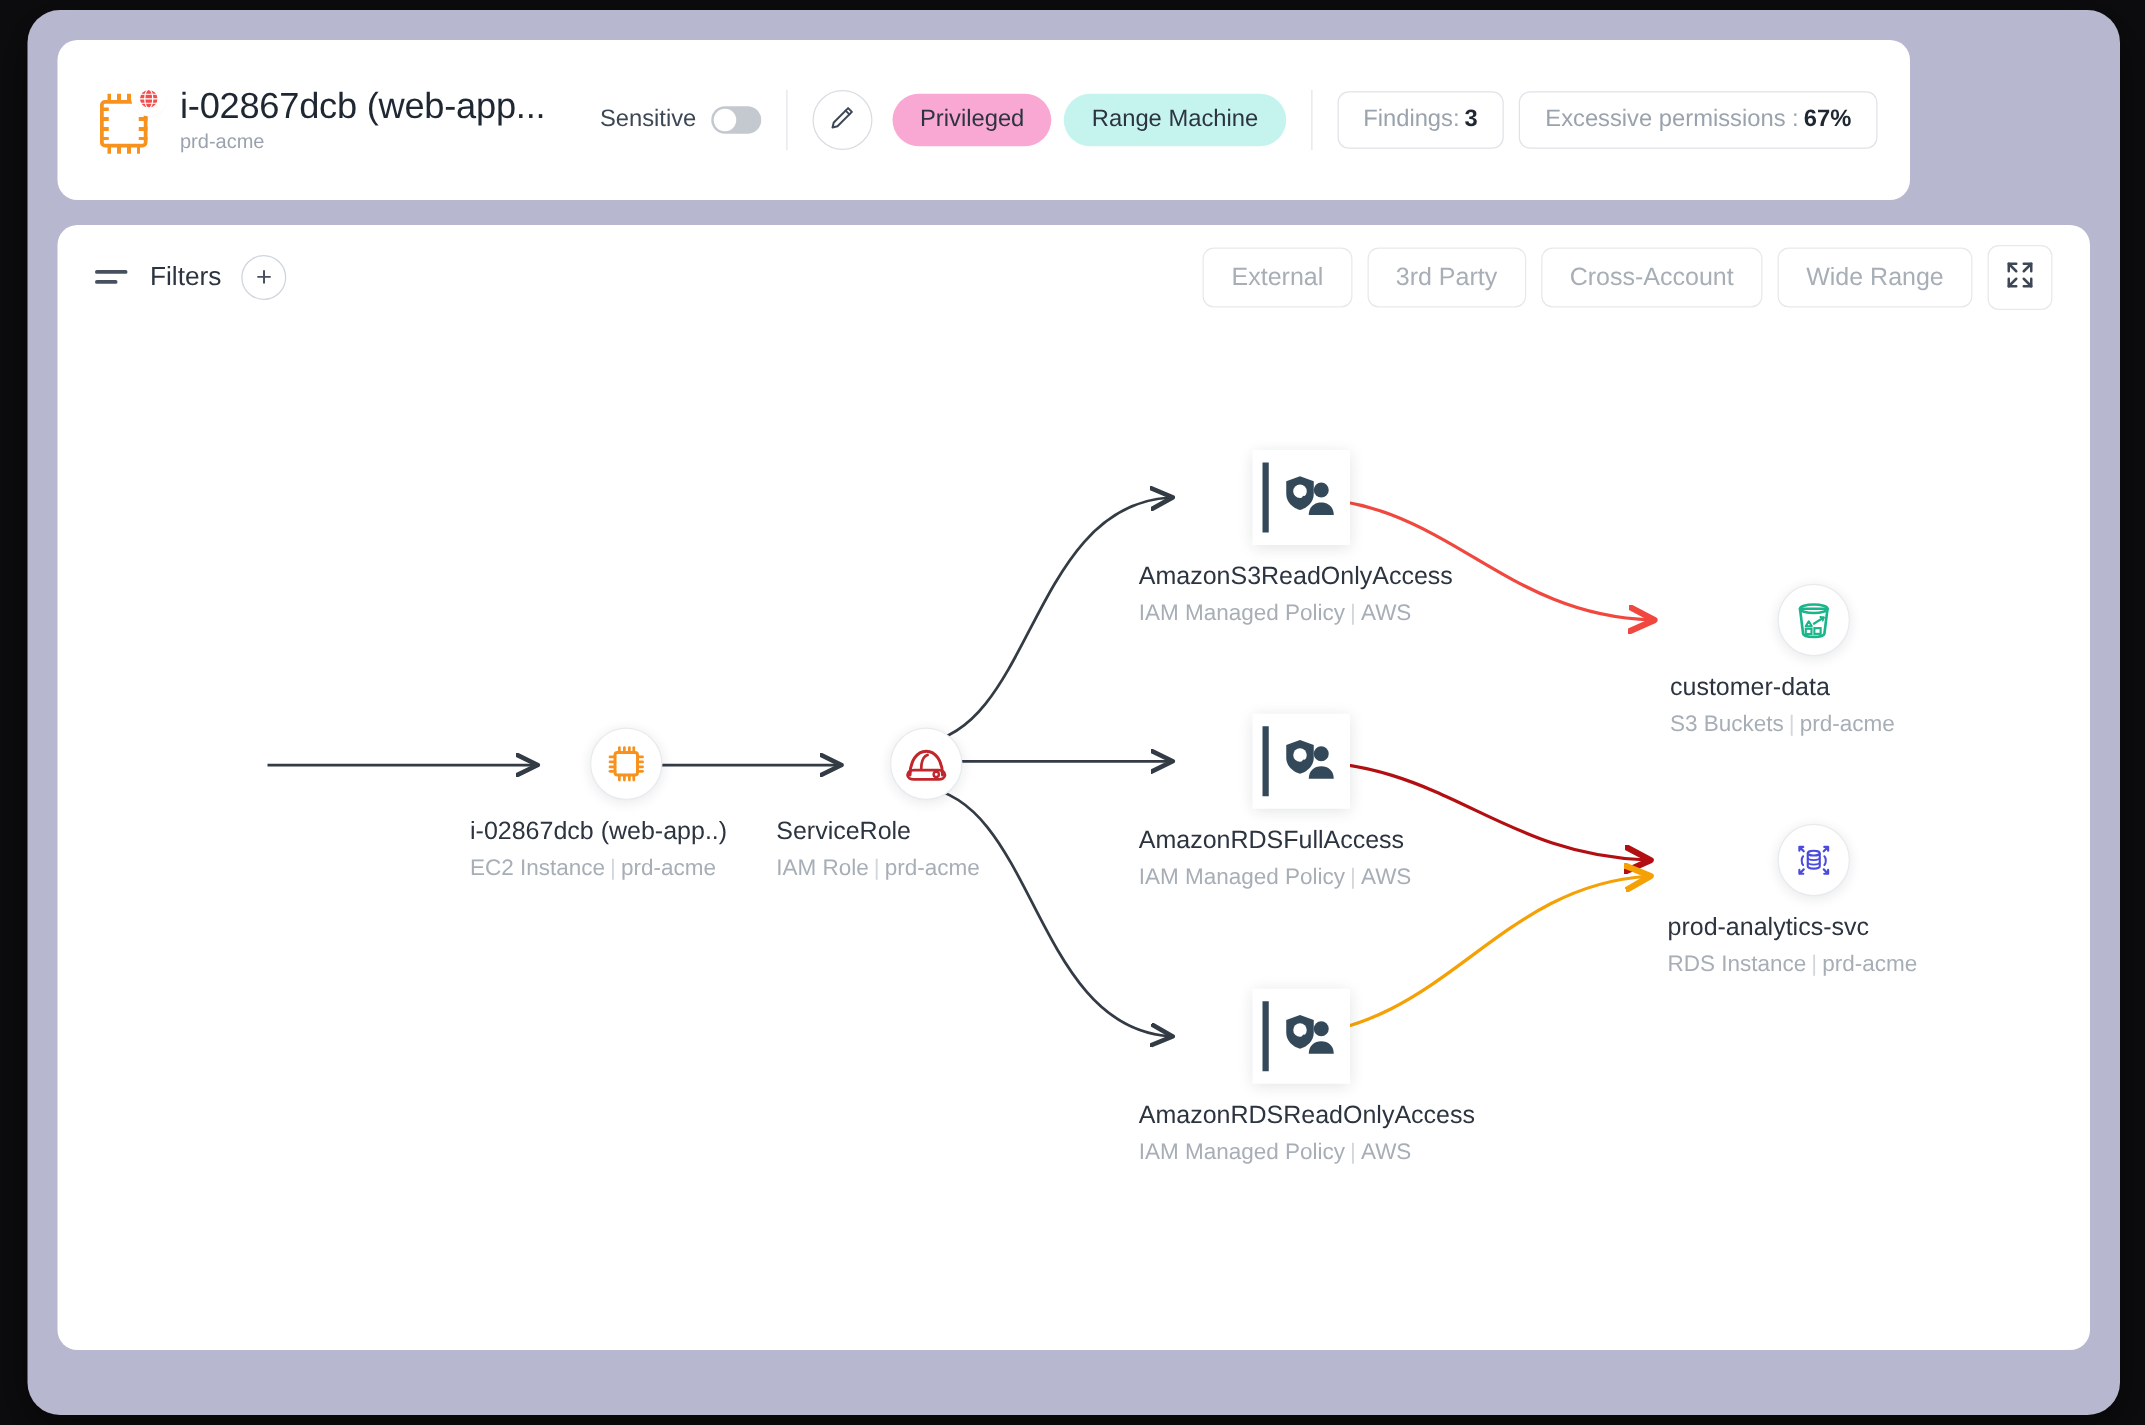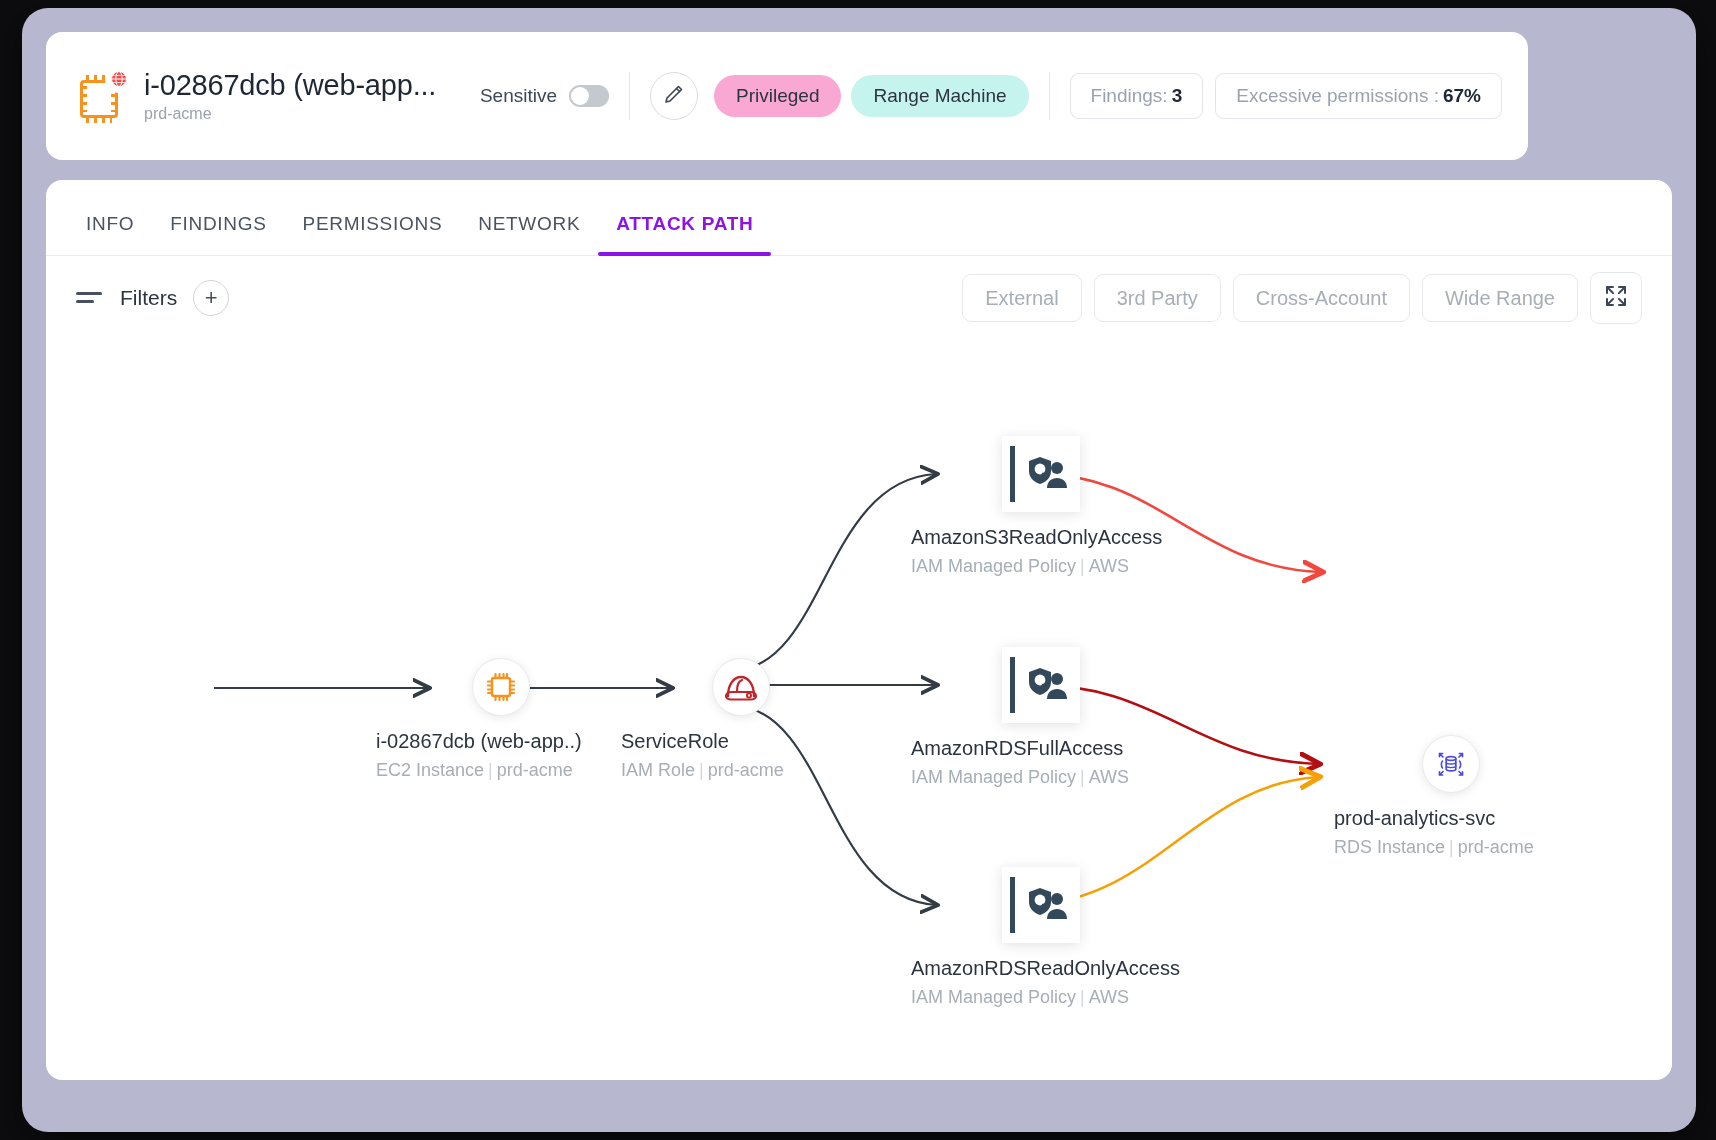--- a/index.html
+++ b/index.html
@@ -239,27 +239,20 @@
         </div>
         <div class="boxchip">
           <span>Excessive permissions :</span>
           <b>67%</b>
         </div>
       </div>
     </div>
 
     <div class="main-card">
 
-      <div class="tabs">
-        <div class="tab">INFO</div>
-        <div class="tab">FINDINGS</div>
-        <div class="tab">PERMISSIONS</div>
-        <div class="tab">NETWORK</div>
-        <div class="tab active">ATTACK PATH</div>
-      </div>
 
       <div class="toolbar">
         <div class="filters-icon">
             <i></i>
             <i></i>
           </div>
         <div class="filters-label">Filters</div>
         <div class="plus-btn">+</div>
 
         <div class="tb-right">
@@ -406,20 +399,37 @@
               <circle cx="33" cy="14" r="6" fill="#33495a"></circle>
               <path d="M23,34 C23,27.5 27.5,24 33,24 C38.5,24 43,27.5 43,34 Z" fill="#33495a"></path>
             </svg>
           </div>
           <div class="nlabel">AmazonRDSReadOnlyAccess</div>
           <div class="nsub">
             <span>IAM Managed Policy</span><span class="sep">|</span><span>AWS</span>
           </div>
         </div>
 
+        <div class="node" style="left:1290px; top:203px; width:230px;">
+          <div class="ncircle">
+            <svg width="34" height="34" viewBox="0 0 34 34">
+              <path d="M6,8 L28,8 L25.5,28 C25.3,29.4 21.8,30.5 17,30.5 C12.2,30.5 8.7,29.4 8.5,28 Z" fill="none" stroke="#1ab58a" stroke-width="2.1" stroke-linejoin="round"></path>
+              <ellipse cx="17" cy="8" rx="11" ry="3.4" fill="none" stroke="#1ab58a" stroke-width="2.1"></ellipse>
+              <path d="M13,18 L15.4,22 L10.6,22 Z" fill="none" stroke="#1ab58a" stroke-width="1.7" stroke-linejoin="round"></path>
+              <rect x="10.6" y="24" width="4.6" height="4.2" fill="none" stroke="#1ab58a" stroke-width="1.7"></rect>
+              <rect x="17.5" y="23.5" width="5" height="4.6" fill="none" stroke="#1ab58a" stroke-width="1.7"></rect>
+              <path d="M17,20 L25,15" fill="none" stroke="#1ab58a" stroke-width="1.7" stroke-linecap="round"></path>
+              <path d="M25,15 L22.3,14.6 M25,15 L24.2,17.4" fill="none" stroke="#1ab58a" stroke-width="1.5" stroke-linecap="round"></path>
+            </svg>
+          </div>
+          <div class="nlabel">customer-data</div>
+          <div class="nsub">
+            <span>S3 Buckets</span><span class="sep">|</span><span>prd-acme</span>
+          </div>
+        </div>
 
         <div class="node" style="left:1288px; top:395px; width:234px;">
           <div class="ncircle">
             <svg width="34" height="34" viewBox="0 0 34 34">
               <ellipse cx="17" cy="11.5" rx="4.8" ry="1.9" fill="none" stroke="#4a4ae0" stroke-width="1.7"></ellipse>
               <path d="M12.2,11.5 L12.2,22 C12.2,23 14.4,23.9 17,23.9 C19.6,23.9 21.8,23 21.8,22 L21.8,11.5" fill="none" stroke="#4a4ae0" stroke-width="1.7"></path>
               <path d="M12.2,15.2 C12.2,16.2 14.4,17 17,17 C19.6,17 21.8,16.2 21.8,15.2" fill="none" stroke="#4a4ae0" stroke-width="1.4"></path>
               <path d="M12.2,18.8 C12.2,19.8 14.4,20.6 17,20.6 C19.6,20.6 21.8,19.8 21.8,18.8" fill="none" stroke="#4a4ae0" stroke-width="1.4"></path>
               <path d="M8.5,14 C7,15.5 7,19.5 8.5,21" fill="none" stroke="#4a4ae0" stroke-width="1.6" stroke-linecap="round"></path>
               <path d="M25.5,14 C27,15.5 27,19.5 25.5,21" fill="none" stroke="#4a4ae0" stroke-width="1.6" stroke-linecap="round"></path>

